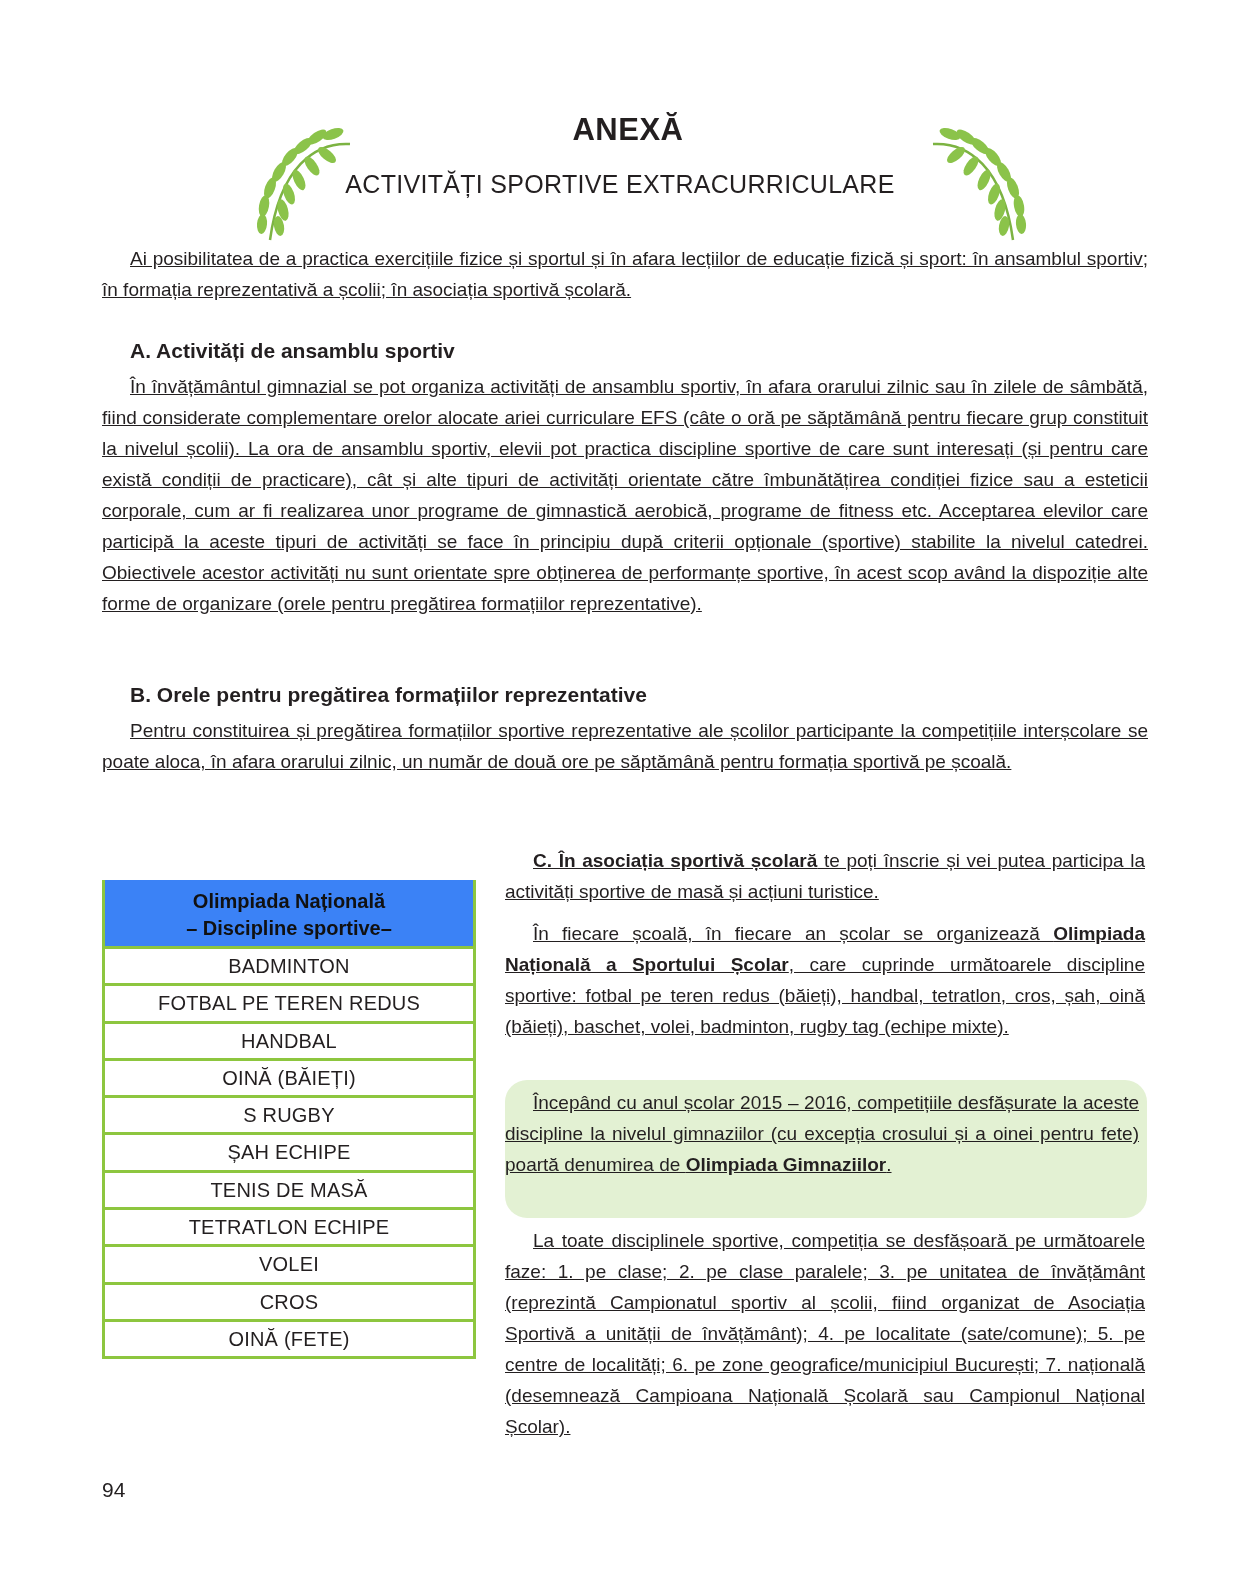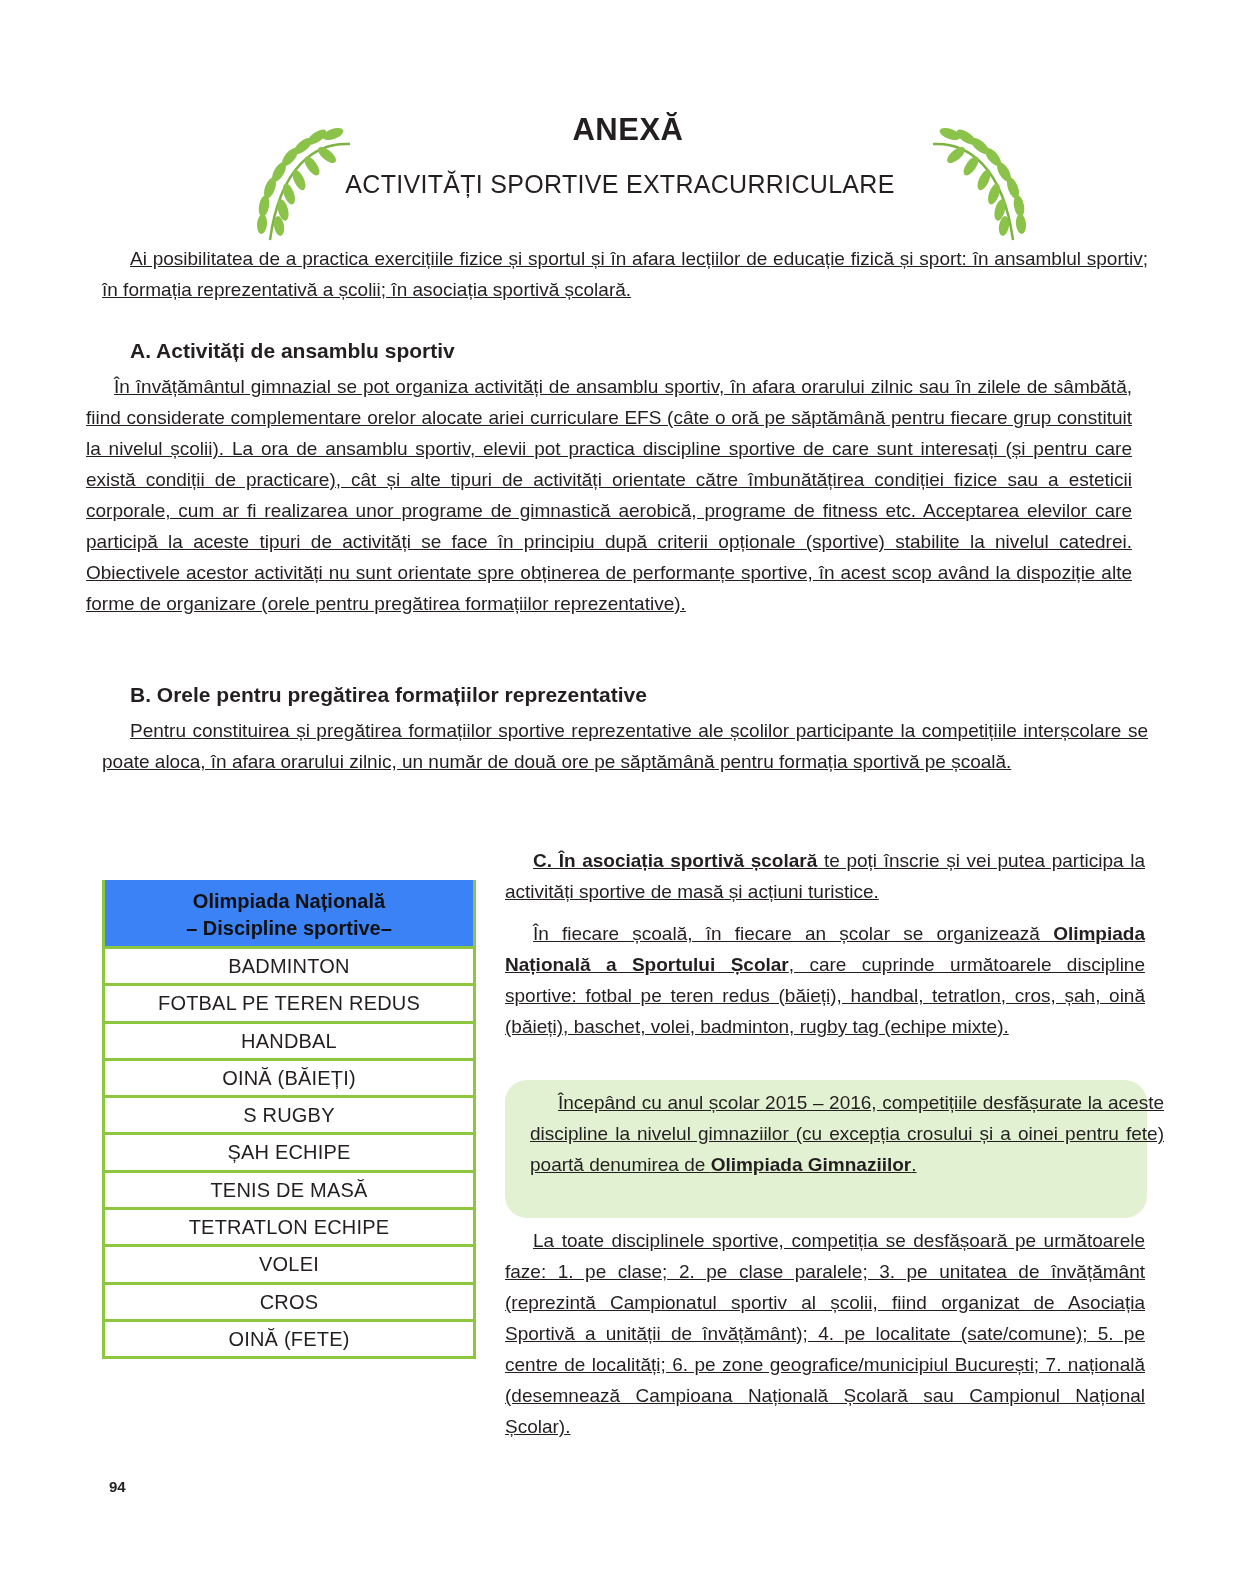--- a/index.html
+++ b/index.html
@@ -30,21 +30,21 @@
     text-decoration: underline;
   }
   .para .indent { display: inline-block; width: 28px; }
   .heading {
     position: absolute; font-size: 21px; font-weight: bold;
   }
   b { font-weight: bold; }
 
   .intro { left: 102px; top: 243px; width: 1046px; }
   .headA { left: 130px; top: 339px; }
-  .paraA { left: 86px; top: 371px; width: 1046px; }
+  .paraA { left: 102px; top: 371px; width: 1046px; }
   .headB { left: 130px; top: 683px; }
   .paraB { left: 102px; top: 715px; width: 1046px; }
 
   
   .sports-table {
     position: absolute; left: 102px; top: 880px; width: 374px;
     border: 3px solid #8dc63f; border-top: none;
   }
   .sports-table .thead {
     background: #3b82f6; text-align: center; font-weight: bold;
@@ -58,21 +58,21 @@
   .paraC1 { left: 505px; top: 845px; width: 640px; }
   .paraC2 { left: 505px; top: 918px; width: 640px; }
   .callout {
     position: absolute; left: 505px; top: 1080px; width: 642px; height: 138px;
     background: #e3f1d3; border-radius: 22px;
   }
   .paraC3 { left: 505px; top: 1087px; width: 638px; }
   .paraC4 { left: 505px; top: 1225px; width: 640px; }
 
   .page-number {
-    position: absolute; left: 109px; top: 1478px; font-size: 15px; font-weight: bold;
+    position: absolute; left: 102px; top: 1478px; font-size: 21px; font-weight: normal;
   }
 </style>
 </head>
 <body>
 
 <div class="page">
 
   <svg class="laurel left" viewBox="0 0 110 120">
     <path d="M95 22 C60 20, 25 45, 15 118" stroke="#7cb342" stroke-width="2.5" fill="none"></path>
     <g fill="#8bc34a">
@@ -139,18 +139,18 @@
     <div class="row">VOLEI</div>
     <div class="row">CROS</div>
     <div class="row">OINĂ (FETE)</div>
   </div>
 
   <p class="para paraC1"><span class="indent"></span><b>C. În asociația sportivă școlară</b><span> te poți înscrie și vei putea participa la activități sportive de masă și acțiuni turistice.</span></p>
 
   <p class="para paraC2"><span class="indent"></span><span>În fiecare școală, în fiecare an școlar se organizează </span><b>Olimpiada Națională a Sportului Școlar</b><span>, care cuprinde următoarele discipline sportive: fotbal pe teren redus (băieți), handbal, tetratlon, cros, șah, oină (băieți), baschet, volei, badminton, rugby tag (echipe mixte).</span></p>
 
   <div class="callout"></div>
-  <p class="para paraC3" style="padding-right:4px;margin-left:25px;"><span class="indent"></span><span>Începând cu anul școlar 2015 – 2016, competițiile desfășurate la aceste discipline la nivelul gimnaziilor (cu excepția crosului și a oinei pentru fete) poartă denumirea de </span><b>Olimpiada Gimnaziilor</b><span>.</span></p>
+  <p class="para paraC3" style="padding-right:4px;"><span class="indent"></span><span>Începând cu anul școlar 2015 – 2016, competițiile desfășurate la aceste discipline la nivelul gimnaziilor (cu excepția crosului și a oinei pentru fete) poartă denumirea de </span><b>Olimpiada Gimnaziilor</b><span>.</span></p>
 
   <p class="para paraC4"><span class="indent"></span><span>La toate disciplinele sportive, competiția se desfășoară pe următoarele faze: 1. pe clase; 2. pe clase paralele; 3. pe unitatea de învățământ (reprezintă Campionatul sportiv al școlii, fiind organizat de Asociația Sportivă a unității de învățământ); 4. pe localitate (sate/comune); 5. pe centre de localități; 6. pe zone geografice/municipiul București; 7. națională (desemnează Campioana Națională Școlară sau Campionul Național Școlar).</span></p>
 
   <div class="page-number">94</div>
 </div>
 
 </body></html>

